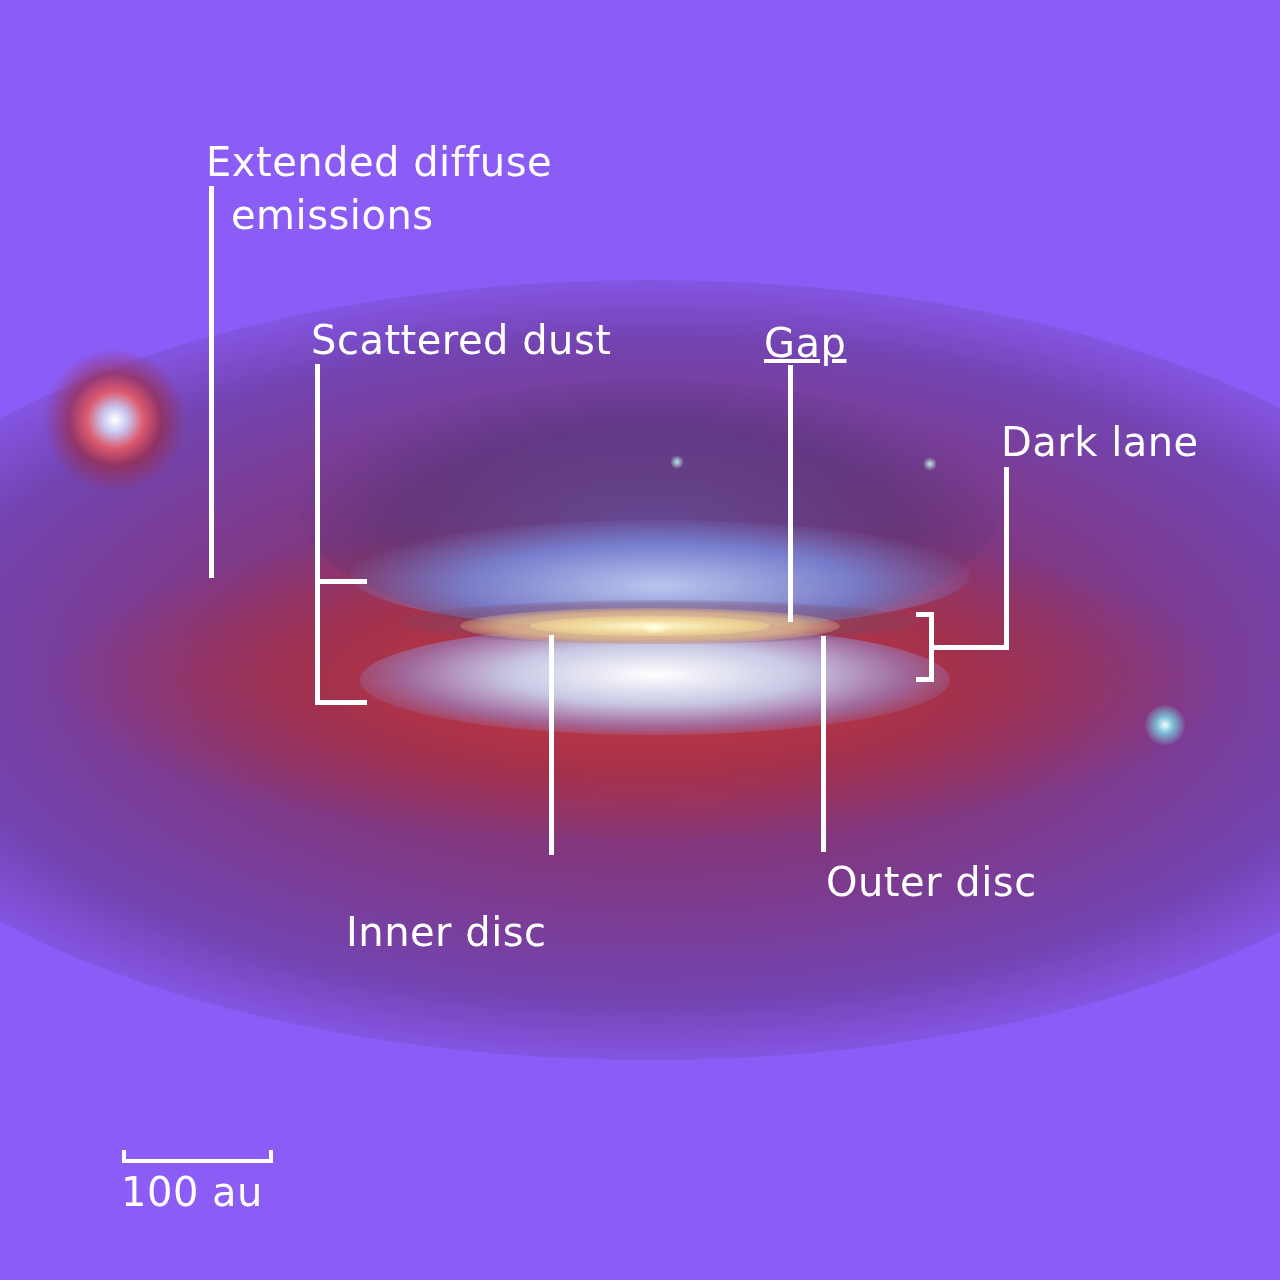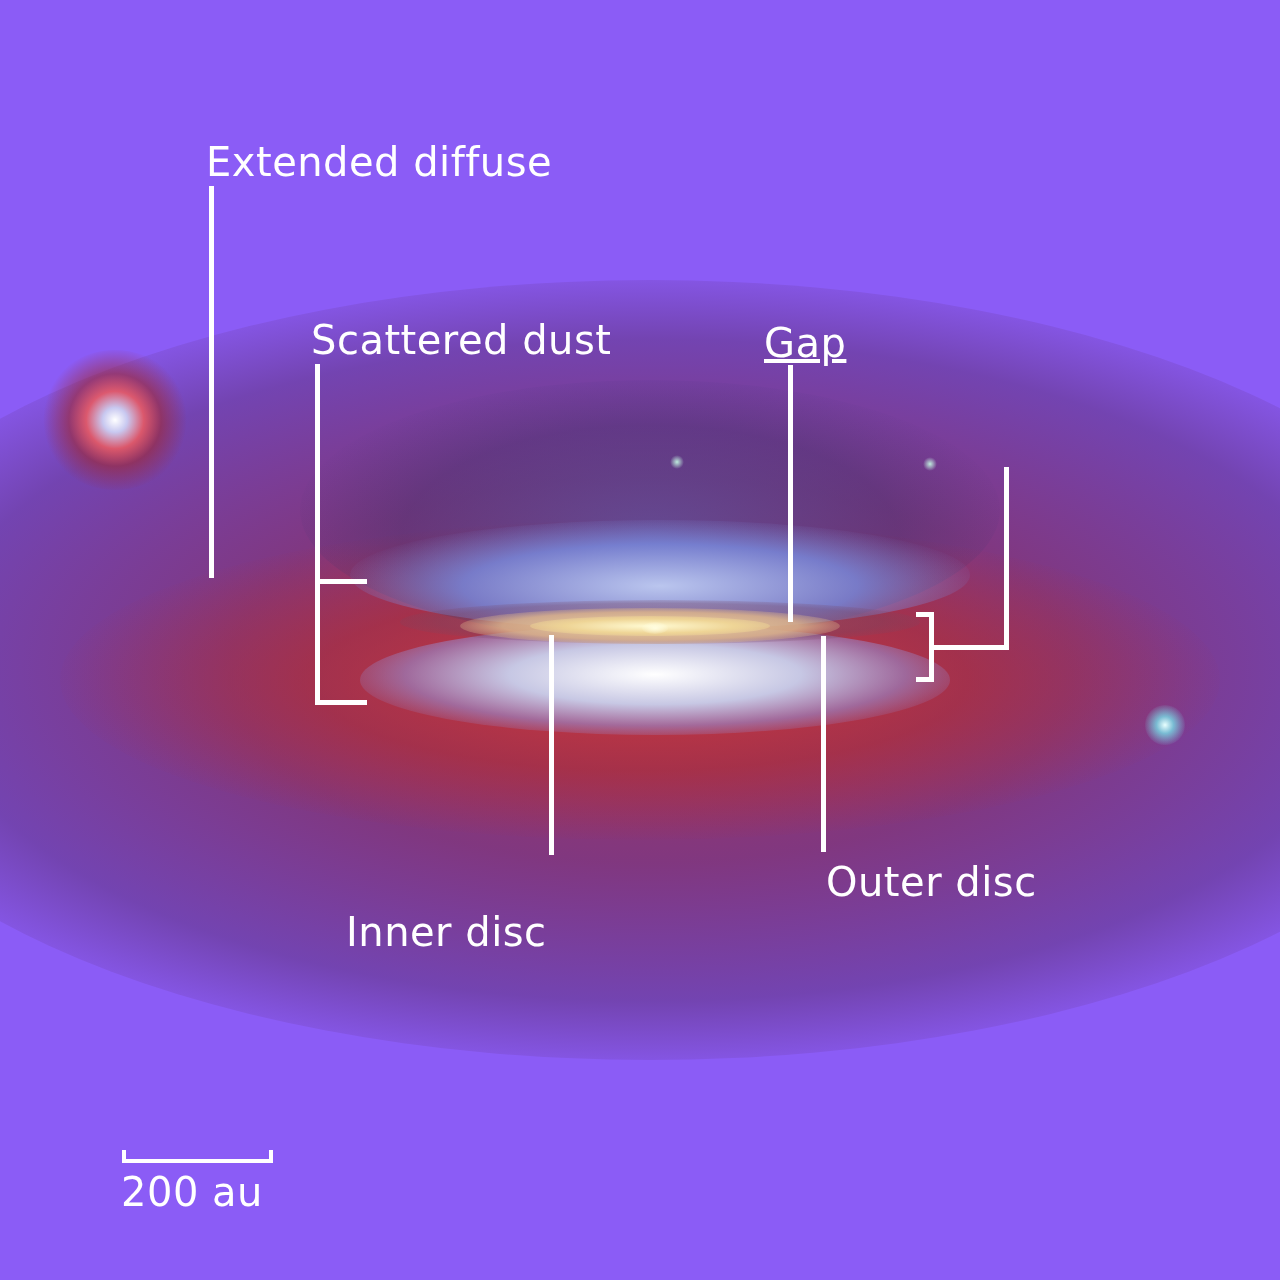--- a/index.html
+++ b/index.html
@@ -36,39 +36,41 @@
   <div class="layer" style="left:40px;top:350px;width:150px;height:140px;
        background:radial-gradient(circle, #ffffff 0%, #c8c8f0 12%, rgba(230,90,100,0.9) 28%, rgba(160,40,50,0.6) 45%, rgba(0,0,0,0) 70%);"></div>
   <div class="layer" style="left:1145px;top:705px;width:40px;height:40px;
        background:radial-gradient(circle, #e8ffff 0%, rgba(120,220,230,0.8) 30%, rgba(0,0,0,0) 75%);"></div>
   <div class="layer" style="left:670px;top:455px;width:14px;height:14px;
        background:radial-gradient(circle, rgba(200,255,230,0.9) 0%, rgba(0,0,0,0) 70%);"></div>
   <div class="layer" style="left:923px;top:457px;width:14px;height:14px;
        background:radial-gradient(circle, rgba(200,255,230,0.9) 0%, rgba(0,0,0,0) 70%);"></div>
 
   <div class="lbl" style="left:206px;top:142px;">Extended diffuse</div>
+  <div class="lbl" style="left:231px;top:195px;">emissions</div>
   <div class="ln" style="left:209px;top:186px;width:5px;height:392px;"></div>
 
   <div class="lbl" style="left:311px;top:320px;">Scattered dust</div>
   <div class="ln" style="left:315px;top:364px;width:5px;height:341px;"></div>
   <div class="ln" style="left:315px;top:579px;width:52px;height:5px;"></div>
   <div class="ln" style="left:315px;top:700px;width:52px;height:5px;"></div>
 
   <div class="lbl" style="left:764px;top:323px;text-decoration:underline;">Gap</div>
   <div class="ln" style="left:788px;top:365px;width:5px;height:257px;"></div>
 
+  <div class="lbl" style="left:1001px;top:422px;">Dark lane</div>
   <div class="ln" style="left:1004px;top:467px;width:5px;height:183px;"></div>
   <div class="ln" style="left:931px;top:645px;width:78px;height:5px;"></div>
   <div class="ln" style="left:929px;top:612px;width:5px;height:70px;"></div>
   <div class="ln" style="left:916px;top:612px;width:18px;height:5px;"></div>
   <div class="ln" style="left:916px;top:677px;width:18px;height:5px;"></div>
 
   <div class="ln" style="left:549px;top:635px;width:5px;height:220px;"></div>
   <div class="lbl" style="left:346px;top:912px;">Inner disc</div>
 
   <div class="ln" style="left:821px;top:636px;width:5px;height:216px;"></div>
   <div class="lbl" style="left:826px;top:862px;">Outer disc</div>
 
   <div class="ln" style="left:122px;top:1159px;width:151px;height:4px;"></div>
   <div class="ln" style="left:122px;top:1150px;width:4px;height:13px;"></div>
   <div class="ln" style="left:269px;top:1150px;width:4px;height:13px;"></div>
-  <div class="lbl" style="left:121px;top:1172px;">200 au</div>
+  <div class="lbl" style="left:121px;top:1172px;">100 au</div>
 </div>
 
 </body></html>

